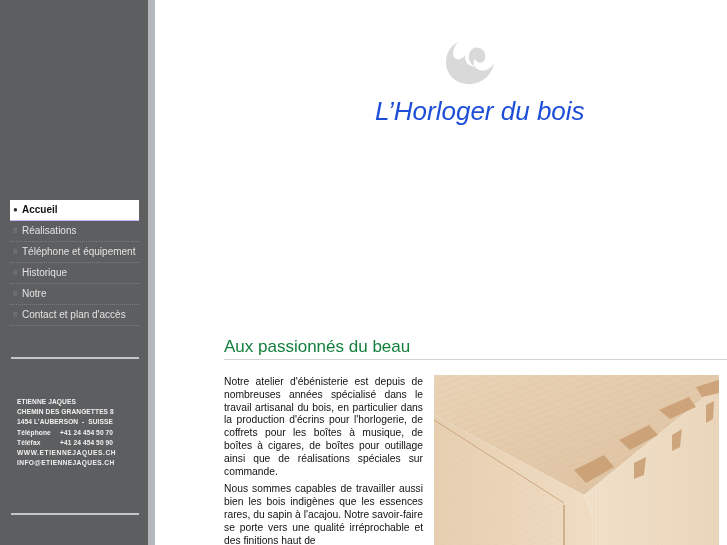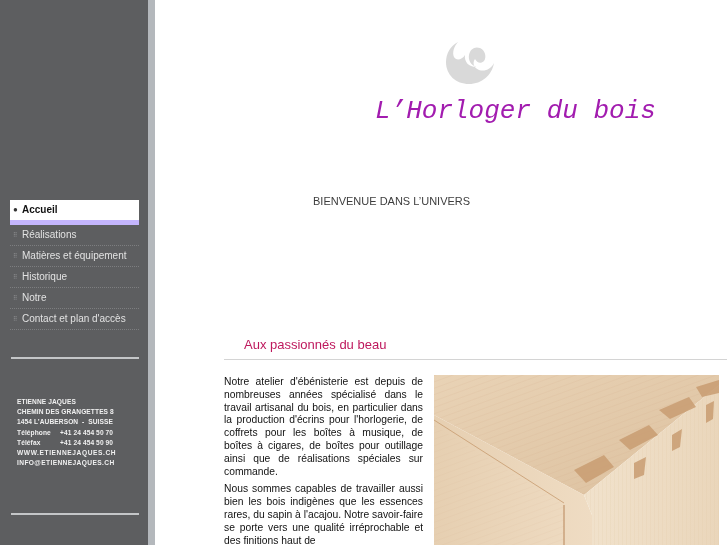--- a/index.html
+++ b/index.html
@@ -19,59 +19,59 @@
   .nav {
     position: absolute; left: 10px; top: 200px; width: 129px;
     margin: 0; padding: 0; list-style: none;
   }
   .nav li {
     height: 20px; line-height: 20px; font-size: 10px; color: #e2e2e2;
     border-bottom: 1px dotted #7d7e80; padding-left: 3px; cursor: pointer;
     white-space: nowrap;
   }
   .nav li .bullet { display: inline-block; width: 9px; font-size: 6px; color: #9a9b9d; vertical-align: top; }
-  .nav li.active { background: #ffffff; color: #111; font-weight: bold; border-bottom: 5px solid #c4b5fd; }
+  .nav li.active { background: #ffffff; color: #111; font-weight: bold; border-bottom: 1px solid #c4b5fd; }
   .nav li.active .bullet { color: #333; font-size: 8px; }
   .side-rule { position: absolute; left: 11px; width: 128px; height: 2px; background: #c4c6c8; }
   .contact {
     position: absolute; left: 17px; top: 397px; font-size: 6.6px; line-height: 10.2px;
     color: #f0f0f0; font-weight: bold; letter-spacing: 0.1px;
   }
   .contact .row { white-space: pre; }
   .logo-mark { position: absolute; left: 444px; top: 36px; width: 52px; height: 48px; }
   .logo-title {
-    position: absolute; left: 375px; top: 96px; font-family: Liberation Mono, monospace;
-    font-style: italic; font-size: 26px; color: #a21caf; white-space: nowrap;
+    position: absolute; left: 375px; top: 96px; font-family: Liberation Sans, sans-serif;
+    font-style: italic; font-size: 26px; color: #1d4ed8; white-space: nowrap;
   }
   .welcome {
     position: absolute; left: 313px; top: 194px; font-size: 11px; color: #3d3d3d;
     line-height: 15px; white-space: nowrap;
   }
   .welcome .l2 { padding-left: 76px; }
   .section-title {
-    position: absolute; left: 224px; top: 337px; font-size: 13px; color: #be185d; margin-left: 20px;
+    position: absolute; left: 224px; top: 337px; font-size: 17px; color: #15803d;
   }
   .section-rule { position: absolute; left: 224px; top: 359px; width: 503px; height: 1px; background: #d4d4d4; }
   .body-text {
     position: absolute; left: 224px; top: 372px; width: 199px; font-size: 10.3px;
     line-height: 12.8px; color: #111; text-align: justify;
   }
   .body-text p { margin: 4px 0 5px 0; }
   .photo {
     position: absolute; left: 434px; top: 375px; width: 285px; height: 170px; overflow: hidden;
   }
 </style>
 </head>
 <body>
 
 <div class="sidebar">
   <ul class="nav">
     <li class="active"><span class="bullet">●</span><span>Accueil</span></li>
     <li><span class="bullet">⠿</span><span>Réalisations</span></li>
-    <li><span class="bullet">⠿</span><span>Matières et équipement</span></li>
+    <li><span class="bullet">⠿</span><span>Téléphone et équipement</span></li>
     <li><span class="bullet">⠿</span><span>Historique</span></li>
     <li><span class="bullet">⠿</span><span>Notre</span></li>
     <li><span class="bullet">⠿</span><span>Contact et plan d'accès</span></li>
   </ul>
 
   <div class="side-rule" style="top:357px"></div>
 
   <div class="contact">
     <div class="row">ETIENNE JAQUES</div>
     <div class="row">CHEMIN DES GRANGETTES 8</div>
@@ -85,21 +85,20 @@
   <div class="side-rule" style="top:513px"></div>
 </div>
 <div class="sidebar-edge"></div>
 
 <svg class="logo-mark" viewBox="0 0 52 48">
   <path d="M14 6 C6 10 2 18 2 26 C2 39 12 48 25 48 C38 48 48 39 50 27 C47 33 41 36 35 34 C30 32 28 27 31 23 C33 27 37 28 40 25 C43 21 41 14 36 12 C31 10 26 13 25 19 C24 24 27 29 32 31 C25 31 20 26 21 19 C18 24 12 25 10 21 C8 17 10 10 14 6 Z" fill="#d9d9d9"></path>
 </svg>
 <div class="logo-title">L’Horloger du bois</div>
 
 <div class="welcome">
-  <div>BIENVENUE DANS L’UNIVERS</div>
 </div>
 
 <div class="section-title">Aux passionnés du beau</div>
 <div class="section-rule"></div>
 
 <div class="body-text">
   <p>Notre atelier d'ébénisterie est depuis de nombreuses années spécialisé dans le travail artisanal du bois, en particulier dans la production d'écrins pour l'horlogerie, de coffrets pour les boîtes à musique, de boîtes à cigares, de boîtes pour outillage ainsi que de réalisations spéciales sur commande.</p>
   <p>Nous sommes capables de travailler aussi bien les bois indigènes que les essences rares, du sapin à l'acajou. Notre savoir-faire se porte vers une qualité irréprochable et des finitions haut de</p>
 </div>
 

